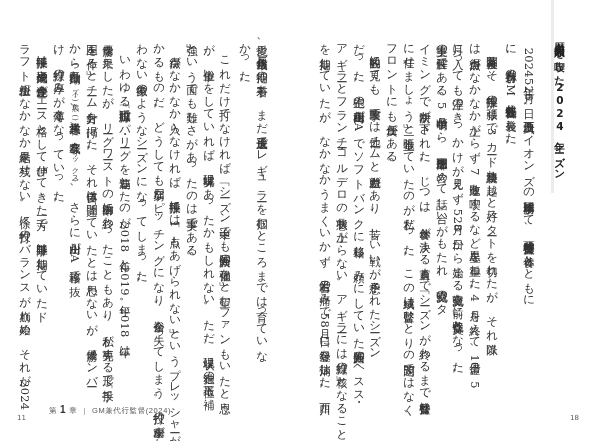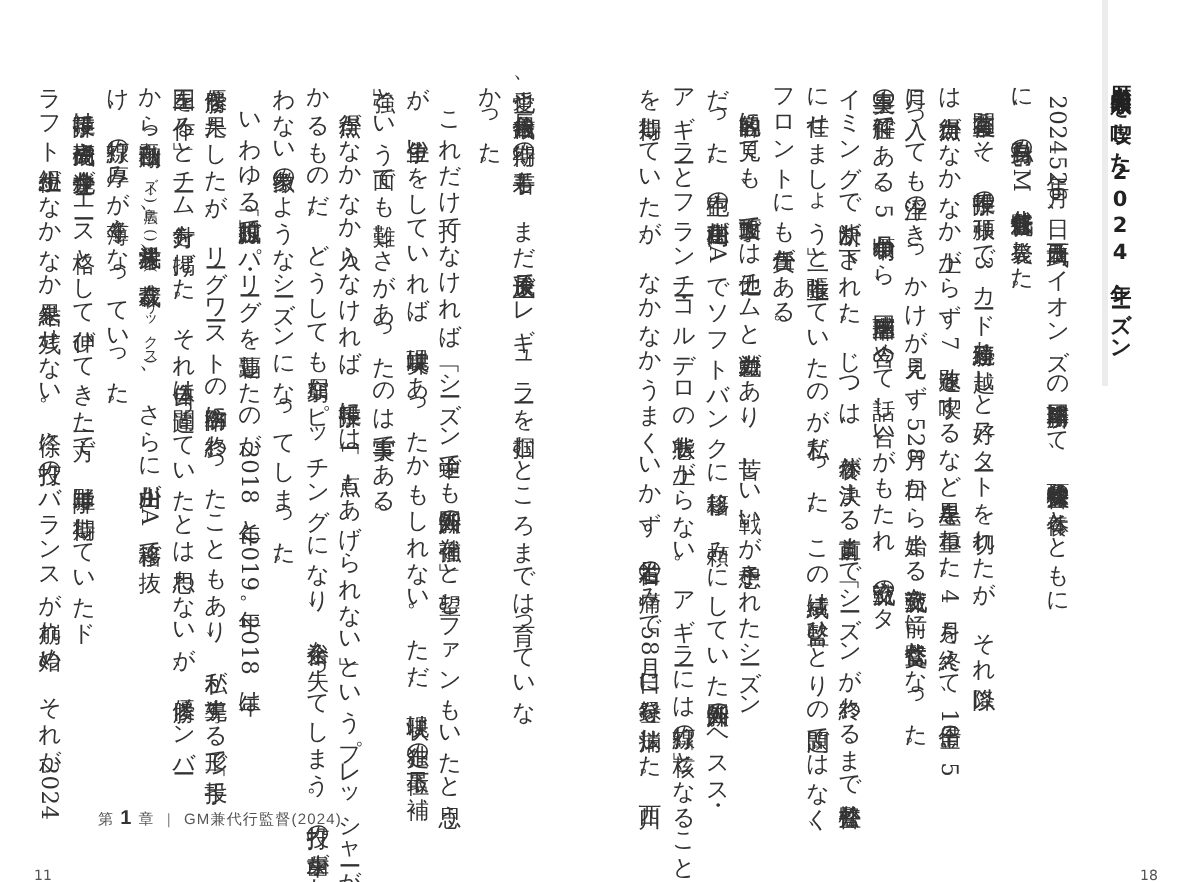--- a/index.html
+++ b/index.html
@@ -44,21 +44,20 @@
     color: #222;
     white-space: nowrap;
   }
   .small { font-size: 7.2px; }
   .folio {
     position: absolute;
     top: 414px;
     font-family: "DejaVu Sans", "Liberation Sans", sans-serif;
     font-size: 7px;
     color: #555;
-    margin-top: 20px;
   }
   .running {
     position: absolute;
     top: 404px; left: 49px;
     font-family: Liberation Sans, sans-serif;
     font-size: 7.5px;
     color: #555;
     letter-spacing: 0.6px;
     white-space: nowrap;
   }

